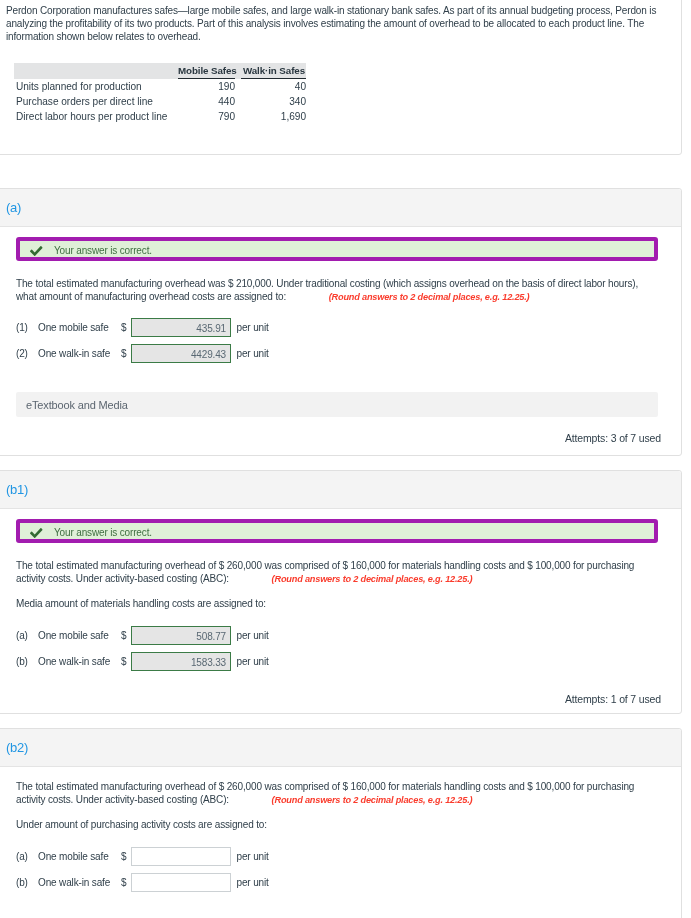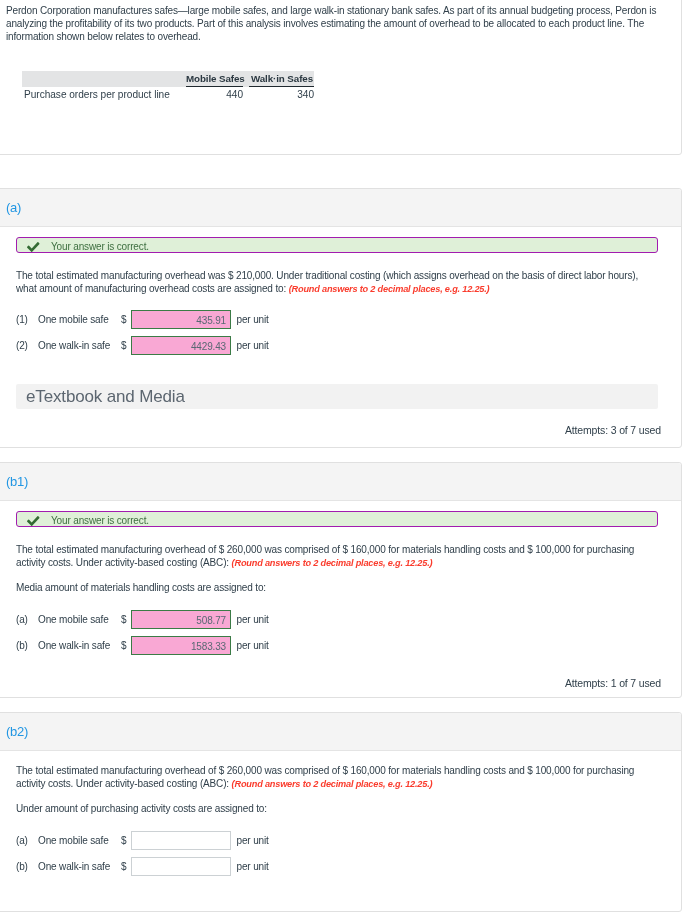--- a/index.html
+++ b/index.html
@@ -18,21 +18,21 @@
   .intro{
     margin:0;
     padding:5px 28px 0 6px;
     line-height:12.8px;
     color:#31404b;
   }
 
   
   .data-table{
     border-collapse:collapse;
-    margin:16px;
+    margin:8px;
     position:absolute;left:6px;top:55px;
     width:292px;
     table-layout:fixed;
     font-size:10.1px;letter-spacing:-0.02px;
   }
   .data-table th{
     background:#e3e4e5;
     font-weight:bold;
     font-size:9.8px;letter-spacing:-0.1px;
     text-align:right;
@@ -84,72 +84,72 @@
     font-size:13px;
     letter-spacing:-0.3px;
     border-radius:3px 3px 0 0;
   }
   .card-body{padding:0 23px 0 20px;}
   .card:last-child{min-height:200px;}
 
   
   .alert{
     margin:10px 0 0 0;
-    height:16px;
+    height:24px;
     background:#dff0d8;
-    border:1px solid #a21caf;
+    border:4px solid #a21caf;
     border-radius:3px;
     display:flex;
     align-items:center;
     padding-left:10px;
     box-sizing:border-box;
   }
   .alert .chk{width:12.5px;height:10px;margin-right:11.5px;display:block;margin-top:4px;}
   .alert .txt{color:#3f6f41;font-size:10px;line-height:10px;padding-top:3px;}
 
   
   .qtext{
     margin:0;
     padding:16px 0 0 0;
     line-height:13px;
   }
   .no-alert .qtext{padding-top:13px;}
   .qtext2{margin:0;padding:11px 0 2px 0;line-height:13px;}
-  .hint{color:#fa3c2d;font-weight:bold;font-style:italic;letter-spacing:-0.2px;font-size:9.2px;}
+  .hint{color:#fa3c2d;font-weight:bold;font-style:italic;letter-spacing:-0.2px;font-size:9.2px;margin-left:40px;}
 
   
   .answers{margin-top:14px;}
   .arow{display:flex;align-items:center;height:19px;margin-bottom:7px;}
   .arow .idx{width:22px;flex:none;}
   .arow .lbl{width:83px;flex:none;}
   .arow .dollar{width:10px;flex:none;}
   .arow .unit{margin-left:5.5px;}
   .ans{
     width:100px;height:19.5px;box-sizing:border-box;
     font-family:"Liberation Sans",sans-serif;
     font-size:10px;letter-spacing:-0.15px;
     text-align:right;padding:2px 4px 0 2px;
     color:#596873;
     border-radius:0;
     margin:0;
   }
-  .ans.correct{border:1.5px solid #3b7b46;background:#f9a8d4;}
+  .ans.correct{border:1.5px solid #3b7b46;background:#e5e5e5;}
   .ans.empty{border:1px solid #ccd1d4;background:#fff;}
 
   
   .etext{
     margin:29px 0 0 0;
     background:#f2f2f2;
     height:25px;
     display:flex;align-items:center;
     padding-left:10px;
     color:#5c6670;
     box-sizing:border-box;
     border-radius:2px;
-    font-size:17px;letter-spacing:-0.15px;
+    font-size:11px;letter-spacing:-0.15px;
   }
 
   
   .attempts{
     text-align:right;
     padding:15px 20px 11px 0;
     color:#31404b;
     font-size:10.5px;
     letter-spacing:-0.15px;
   }
@@ -177,23 +177,33 @@
               <th class="">
                 <span>Mobile Safes</span>
               </th>
               <th class="">
                 <span>Walk·in Safes</span>
               </th>
             </tr>
           </thead>
           <tbody>
             <tr>
-              <td class="label">Purchase orders per product line</td>
+              <td class="label">Units planned for production</td>
+              <td class="num">190</td>
+              <td class="num">40</td>
+            </tr>
+            <tr>
+              <td class="label">Purchase orders per direct line</td>
               <td class="num">440</td>
               <td class="num">340</td>
+            </tr>
+            <tr>
+              <td class="label">Direct labor hours per product line</td>
+              <td class="num">790</td>
+              <td class="num">1,690</td>
             </tr>
           </tbody>
         </table>
       </div>
   </div>
   <div id="sections-host">
       <div class="card">
         <div class="card-head">(a)</div>
         <div class="card-body">
           <div class="alert">

